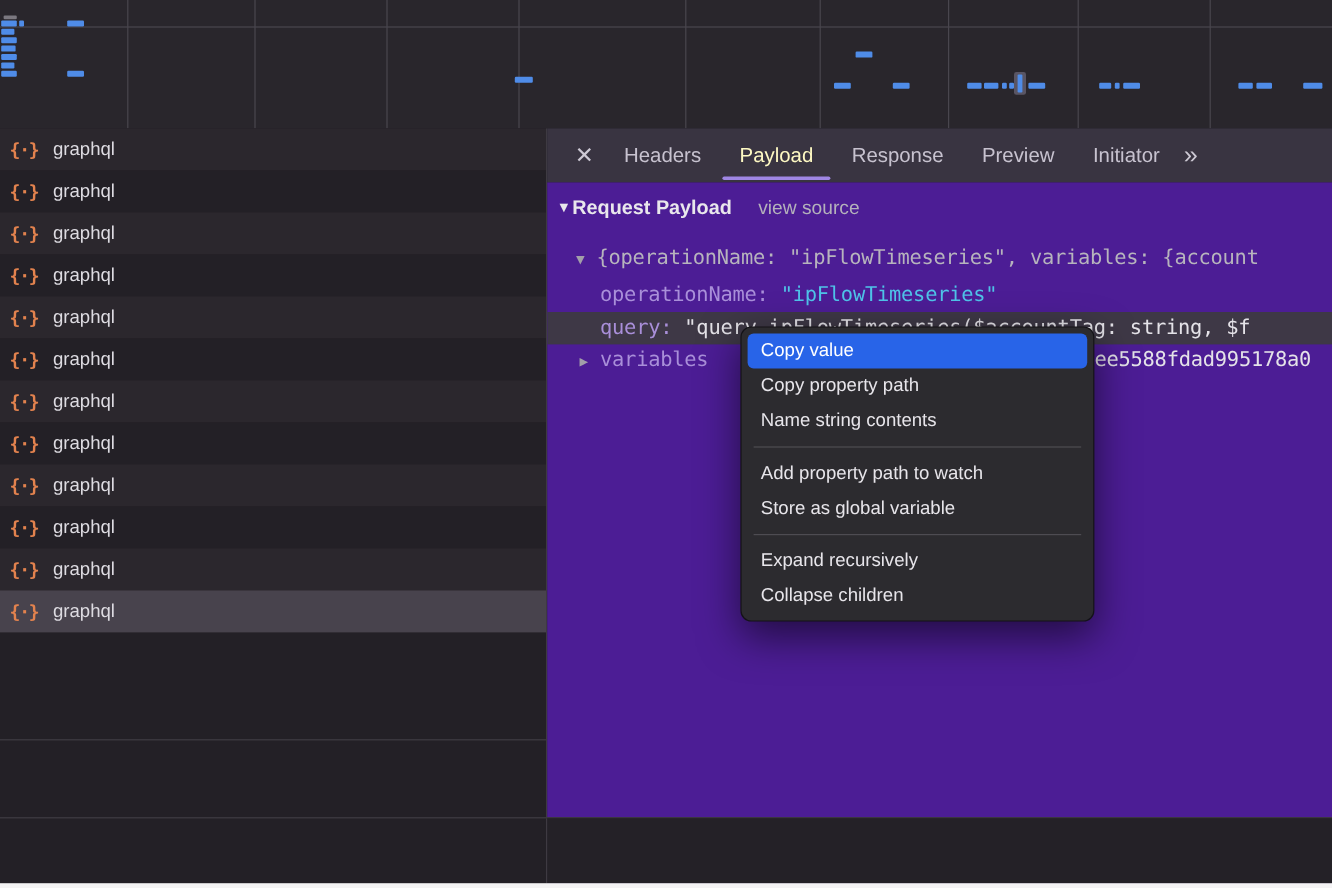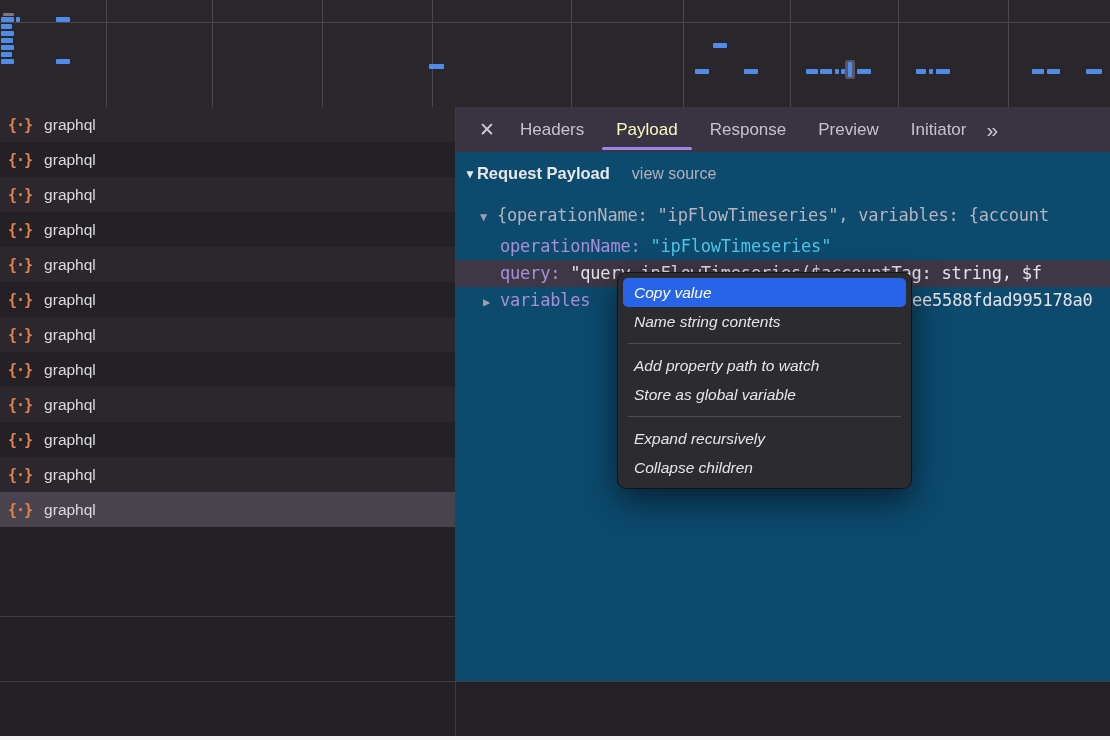--- a/index.html
+++ b/index.html
@@ -26,35 +26,35 @@
   .req-label{color:#dddbe1;font-size:15.5px;}
   .left-footer{position:absolute;left:0;right:0;bottom:0;top:616px;border-top:1px solid #403c44;background:#232026;}
   
   .right-pane{position:absolute;left:456px;top:107px;right:0;bottom:4px;background:#242127;}
   .tabbar{height:45px;background:#393441;display:flex;align-items:center;padding-left:14px;}
   .close-btn{width:34px;text-align:center;color:#cdc9d4;font-size:19px;cursor:default;}
   .tab{position:relative;height:45px;line-height:45px;padding:0 16px;color:#c7c2cf;font-size:17px;}
   .tab.active{color:#fef9c3;}
   .tab.active .tab-underline{position:absolute;left:2px;right:2px;bottom:2px;height:3px;border-radius:2px;background:#9f86e4;}
   .more-tabs{margin-left:4px;color:#cdc9d4;font-size:21px;letter-spacing:-2px;}
-  .detail-body{position:absolute;top:45px;left:0;right:0;bottom:0;background:#0c4a6e;overflow:hidden;}
+  .detail-body{position:absolute;top:45px;left:0;right:0;bottom:0;background:#4c1d95;overflow:hidden;}
   .section-header{position:absolute;top:12px;left:8px;color:#e9e7ec;font-size:16.5px;font-weight:bold;white-space:nowrap;}
   .section-caret{font-size:12px;vertical-align:1px;margin-right:1px;}
   .view-source{font-weight:normal;color:#b4b1bb;margin-left:22px;font-size:16px;}
   .mono,.tree-line{font-family:"DejaVu Sans Mono",monospace;font-size:17px;letter-spacing:-0.2px;white-space:nowrap;}
   .tree-line{position:absolute;left:0;right:0;height:27px;line-height:27px;overflow:hidden;color:#e4e2e8;}
   .caret{color:#a29fa9;font-size:12px;display:inline-block;width:17px;}
   .k{color:#a98fd9;}
   .s{color:#4fc3e8;}
   .plain{color:#e4e2e8;}
   .gray-preview{color:#b7b4bd;}
   .row-highlight{background:#3e3846;}
   .var-suffix{position:absolute;left:456px;top:0;color:#e4e2e8;}
   
-  .ctx-menu{position:absolute;left:617px;top:272px;width:293px;background:#2c2b2f;border:1px solid #141317;border-radius:9px;box-shadow:0 12px 34px rgba(0,0,0,.55);padding:5px 0 6px 0;z-index:50;font-style:italic;}
+  .ctx-menu{position:absolute;left:617px;top:272px;width:293px;background:#2c2b2f;border:1px solid #141317;border-radius:9px;box-shadow:0 12px 34px rgba(0,0,0,.55);padding:5px 0 6px 0;z-index:50;}
   .ctx-item{height:29px;line-height:29px;padding-left:16px;color:#e7e5ea;font-size:15.5px;white-space:nowrap;}
   .ctx-item.highlighted{background:#2864e8;border-radius:5px;margin:0 5px;padding-left:11px;color:#ffffff;}
   .ctx-sep{height:1px;background:#4e4c52;margin:7px 10px;}
   
   .bottom-strip{position:absolute;left:0;right:0;bottom:4px;height:54px;border-top:1px solid #403c44;background:#232026;}
   .bottom-strip .vdiv{position:absolute;left:455px;top:0;bottom:0;width:1px;background:#3e3a42;}
   .bottom-strip .right-half{position:absolute;left:456px;right:0;top:0;bottom:0;background:#242127;}
   .white-edge{position:absolute;left:0;right:0;bottom:0;height:4px;background:#f4f3f4;}
 </style>
 </head>
@@ -193,20 +193,21 @@
 
       <div class="tree-line" style="top:135px;padding-left:27px;">
         <span class="caret">▶</span><span class="k">variables</span>
         <span class="var-suffix">ee5588fdad995178a0</span>
       </div>
     </div>
   </div>
 
   <div class="ctx-menu" id="ctx-menu">
       <div class="ctx-item highlighted">Copy value</div>
+      <div class="ctx-item">Copy property path</div>
       <div class="ctx-item">Name string contents</div>
       <div class="ctx-sep"></div>
       <div class="ctx-item">Add property path to watch</div>
       <div class="ctx-item">Store as global variable</div>
       <div class="ctx-sep"></div>
       <div class="ctx-item">Expand recursively</div>
       <div class="ctx-item">Collapse children</div>
     </div>
 
   <div class="bottom-strip">

